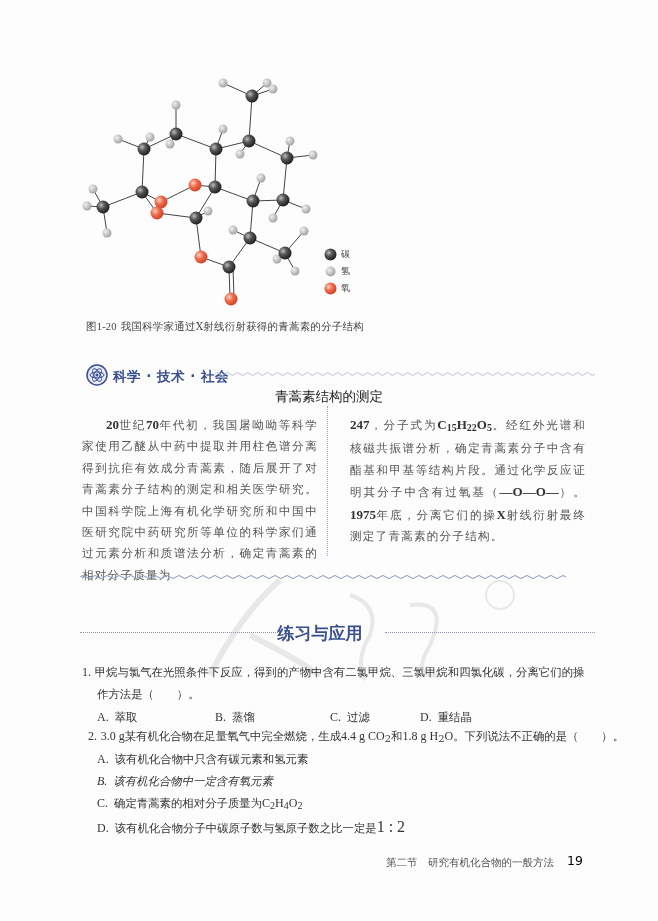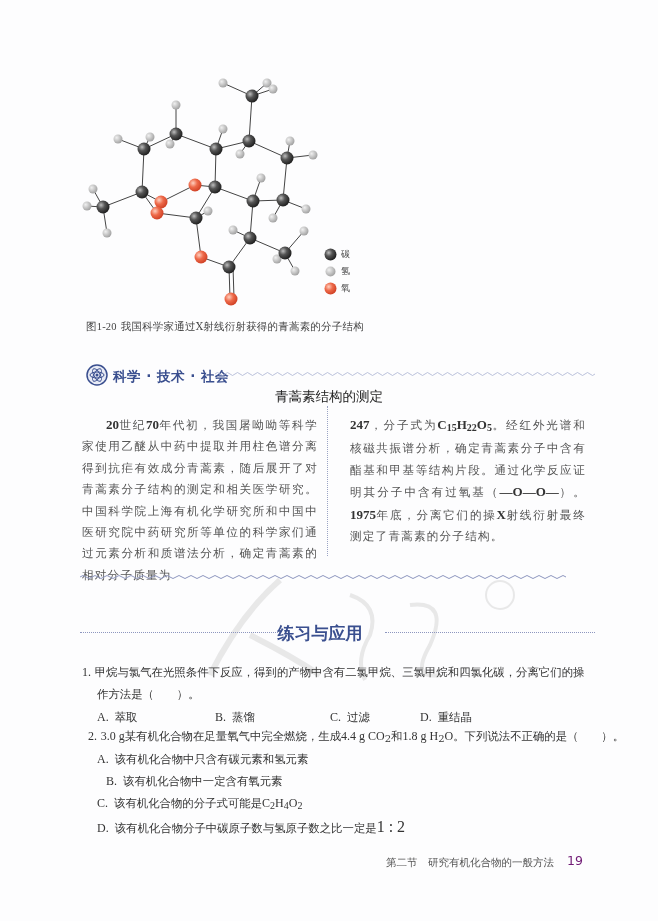--- a/index.html
+++ b/index.html
@@ -26,21 +26,21 @@
   .watermark { left:170px; top:575px; width:360px; height:110px; opacity:0.12; }
   .practice-line-l { left:80px; top:632px; width:200px; border-top:1px dotted #8d96bf; }
   .practice-line-r { left:385px; top:632px; width:210px; border-top:1px dotted #8d96bf; }
   .practice-title { left:0; width:640px; top:622px; text-align:center; font-family:"DejaVu Sans", sans-serif; font-weight:bold; font-size:17px; color:#3a4f8f; }
   .q { font-size:11.4px; color:#333; line-height:22px; }
   .q .n { font-family:"Liberation Serif", serif; font-size:12px; }
   .opt { font-size:11.4px; color:#333; }
   .opt .l { font-family:"Liberation Serif", serif; font-size:12px; margin-right:6px; }
   sub { font-size:10px; vertical-align:-2px; }
   .footer { top:856px; left:386px; font-size:10.5px; color:#555; }
-  .pagenum { top:853px; left:567px; font-family:"DejaVu Sans", sans-serif; font-size:12.5px; color:#701a75; }
+  .pagenum { top:853px; left:567px; font-family:"DejaVu Sans", sans-serif; font-size:12.5px; color:#000000; }
   .legend-item { display:flex; align-items:center; font-size:9px; color:#444; height:17px; }
 </style>
 </head>
 <body>
 
 <svg id="molecule" viewBox="0 0 300 260">
   <defs>
     <radialGradient id="gC" cx="35%" cy="35%" r="65%">
         <stop offset="0" stop-color="#bdbdbd"></stop>
         <stop offset="0.45" stop-color="#555"></stop>
@@ -227,18 +227,18 @@
 <div class="abs opt" style="left:97px;top:710px;"><span class="l">A.</span><span>萃取</span></div>
 <div class="abs opt" style="left:215px;top:710px;"><span class="l">B.</span><span>蒸馏</span></div>
 <div class="abs opt" style="left:330px;top:710px;"><span class="l">C.</span><span>过滤</span></div>
 <div class="abs opt" style="left:420px;top:710px;"><span class="l">D.</span><span>重结晶</span></div>
 
 <div class="abs q" style="left:82px;top:725px;margin-left:6px;">
   <span class="n">2.</span>
   <span class="n">3.0 g</span><span>某有机化合物在足量氧气中完全燃烧，生成</span><span class="n">4.4 g CO</span><sub>2</sub><span>和</span><span class="n">1.8 g H</span><sub>2</sub><span class="n">O</span><span>。下列说法不正确的是（　　）。</span>
 </div>
 <div class="abs opt" style="left:97px;top:752px;"><span class="l">A.</span><span>该有机化合物中只含有碳元素和氢元素</span></div>
-<div class="abs opt" style="left:106px;top:774px;"><span class="l">B.</span><span>该有机化合物中一定含有氧元素</span></div>
-<div class="abs opt" style="left:97px;top:796px;"><span class="l">C.</span><span>该有机化合物的分子式可能是</span><span class="n" style="font-family:'Liberation Serif',serif;font-size:12px"><span>C</span><sub>2</sub><span>H</span><sub>4</sub><span>O</span><sub>2</sub></span></div>
+<div class="abs opt" style="left:97px;top:774px;font-style:italic;"><span class="l">B.</span><span>该有机化合物中一定含有氧元素</span></div>
+<div class="abs opt" style="left:97px;top:796px;"><span class="l">C.</span><span>确定青蒿素的相对分子质量为</span><span class="n" style="font-family:'Liberation Serif',serif;font-size:12px"><span>C</span><sub>2</sub><span>H</span><sub>4</sub><span>O</span><sub>2</sub></span></div>
 <div class="abs opt" style="left:97px;top:818px;"><span class="l">D.</span><span>该有机化合物分子中碳原子数与氢原子数之比一定是</span><span style="font-family:'Liberation Serif',serif;font-size:16px">1 : 2</span></div>
 
 <div class="abs footer">第二节　研究有机化合物的一般方法</div>
 <div class="abs pagenum">19</div>
 
 </body></html>

